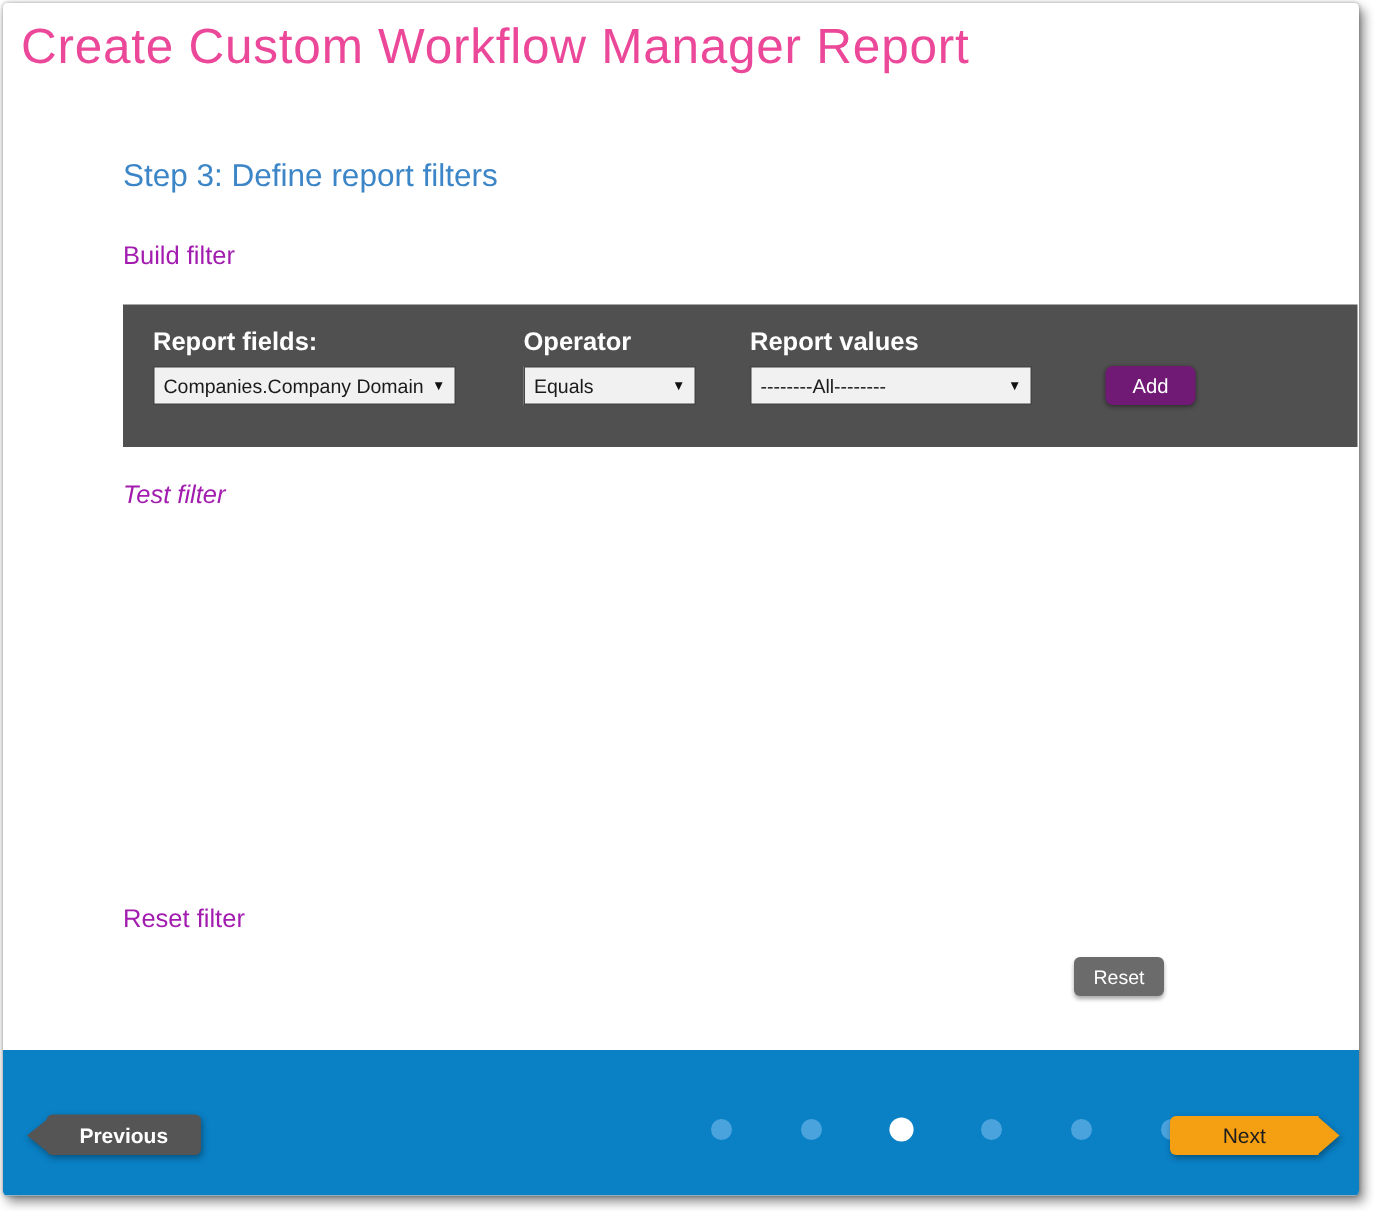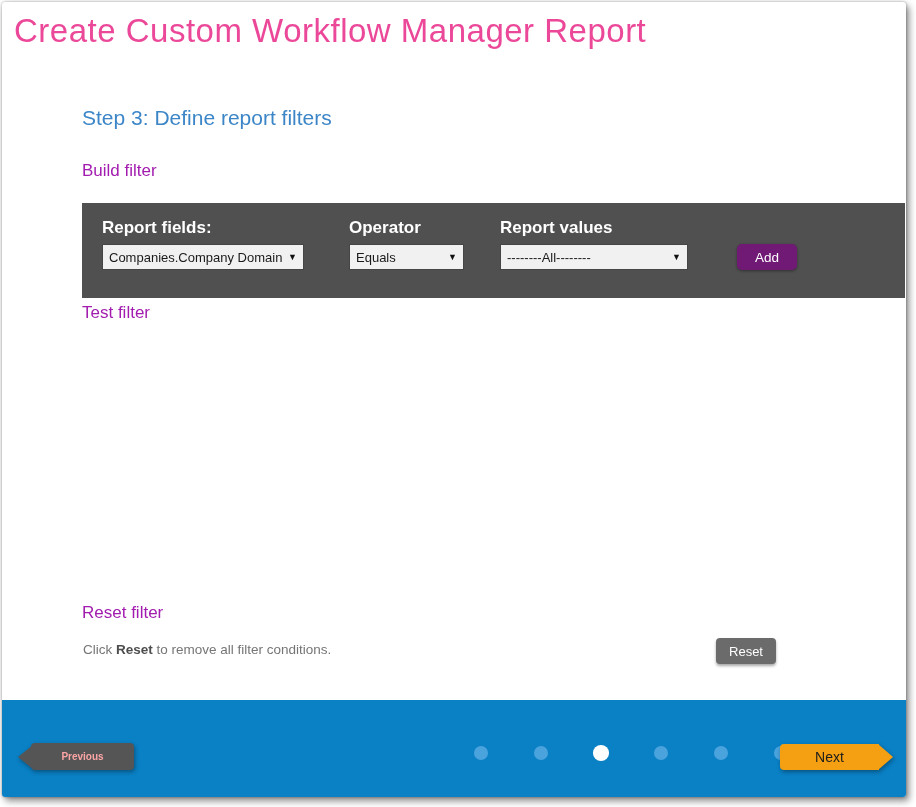--- a/index.html
+++ b/index.html
@@ -24,21 +24,21 @@
   }
   .step-heading {
     position: absolute; left: 80px; top: 104px;
     font-size: 21px; font-weight: 300; color: #3c86c8;
   }
   .section-heading {
     position: absolute; left: 80px;
     font-size: 17px; font-weight: 300; color: #a21caf;
   }
   .build-heading { top: 159px; }
-  .test-heading  { top: 301px; }
+  .test-heading  { top: 318px; font-style: italic; }
   .reset-heading { top: 601px; }
 
   
   .build-bar {
     position: absolute; left: 80px; top: 201px;
     width: 823px; height: 95px;
     background: #505050;
   }
   .field-group { position: absolute; top: 15px; }
   .field-label {
@@ -111,21 +111,21 @@
   .footer {
     position: absolute; left: 0; right: 0; bottom: 0;
     height: 97px; background: #0a80c5;
   }
   .arrow-btn { position: absolute; height: 27px; cursor: pointer; filter: drop-shadow(1px 2px 2px rgba(0,0,0,0.35)); }
   .prev-btn { left: 16px; top: 43px; width: 116px; }
   .prev-body {
     position: absolute; left: 13px; right: 0; top: 0; bottom: 0;
     background: #555555; border-radius: 4px;
     display: flex; align-items: center; justify-content: center;
-    color: #fca5a5; font-size: 10px; font-weight: bold;
+    color: #ffffff; font-size: 14px; font-weight: bold;
   }
   .prev-tip {
     position: absolute; left: 0; top: 50%; transform: translateY(-50%);
     width: 0; height: 0;
     border-top: 12px solid transparent; border-bottom: 12px solid transparent;
     border-right: 15px solid #555555;
   }
   .next-btn { left: 778px; top: 44px; width: 113px; height: 26px; }
   .next-body {
     position: absolute; left: 0; right: 14px; top: 0; bottom: 0;
@@ -183,23 +183,20 @@
       </div>
     </div>
     <button class="btn-blue add-btn">Add</button>
   </div>
 
   <div class="section-heading test-heading">Test filter</div>
 
 
   <div class="section-heading reset-heading">Reset filter</div>
 
-  <div class="reset-desc">
-    <span>Click </span><b>Reset</b><span> to remove all filter conditions.</span>
-  </div>
   <button class="reset-btn">Reset</button>
 
   <div class="footer">
     <div class="arrow-btn prev-btn">
       <div class="prev-tip"></div>
       <div class="prev-body">Previous</div>
     </div>
     <div class="dots">
         <div class="dot"></div>
         <div class="dot"></div>

